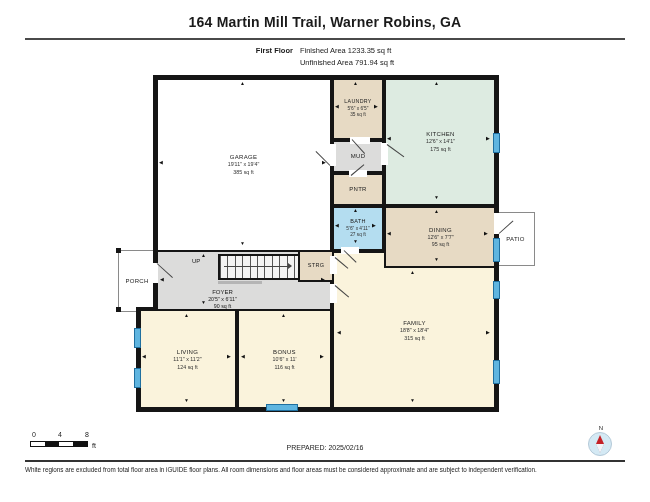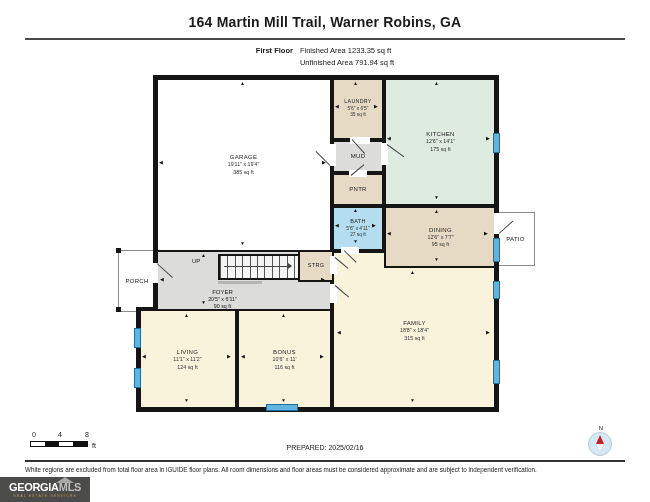--- a/index.html
+++ b/index.html
@@ -277,22 +277,14 @@
     <div class="compass-n">N</div>
     <div class="compass-circle">
       <div class="needle-n"></div>
       <div class="needle-s"></div>
     </div>
   </div>
 
   <div class="footer-rule"></div>
   <div class="disclaimer">White regions are excluded from total floor area in iGUIDE floor plans. All room dimensions and floor areas must be considered approximate and are subject to independent verification.</div>
 
-  <div class="logo">
-    <div class="logo-row">
-      <div class="logo-roof"></div>
-      <span class="logo-georgia">GEORGIA</span>
-      <span class="logo-mls">MLS</span>
-    </div>
-    <div class="logo-tagline">REAL ESTATE SERVICES</div>
-  </div>
 
 </div>
 
 </body></html>

